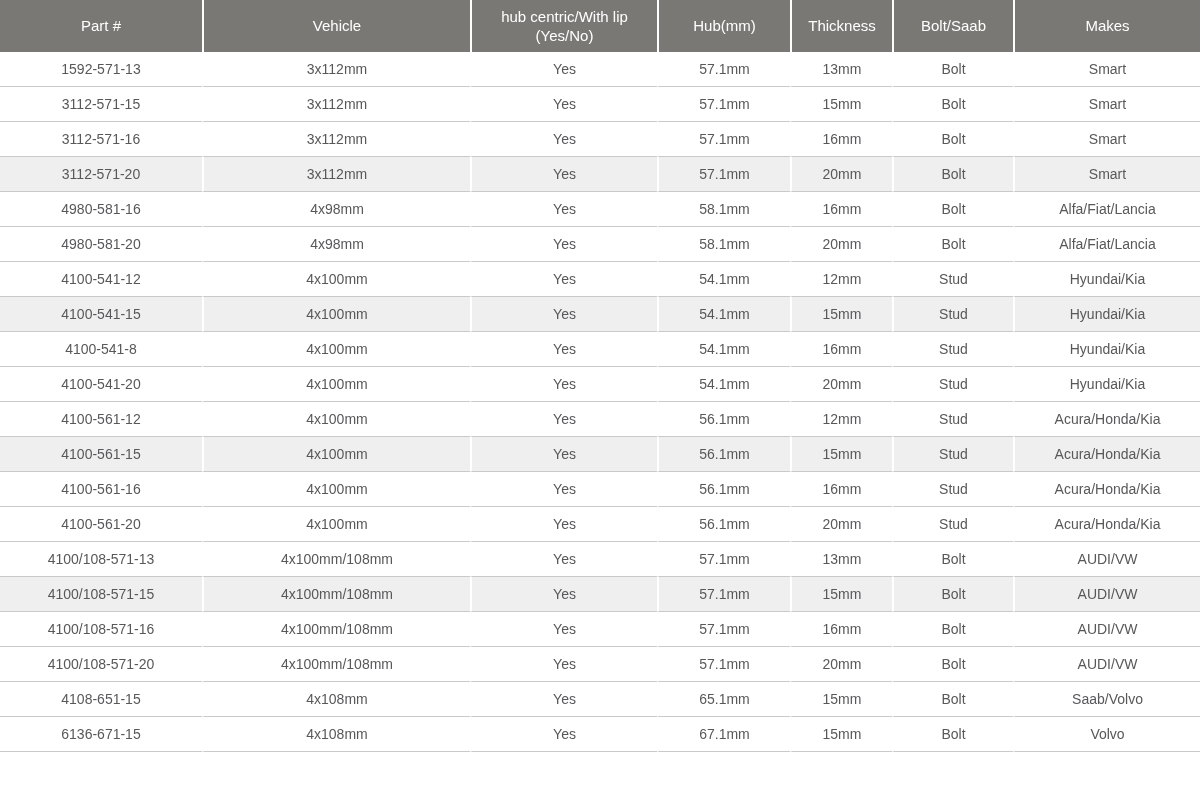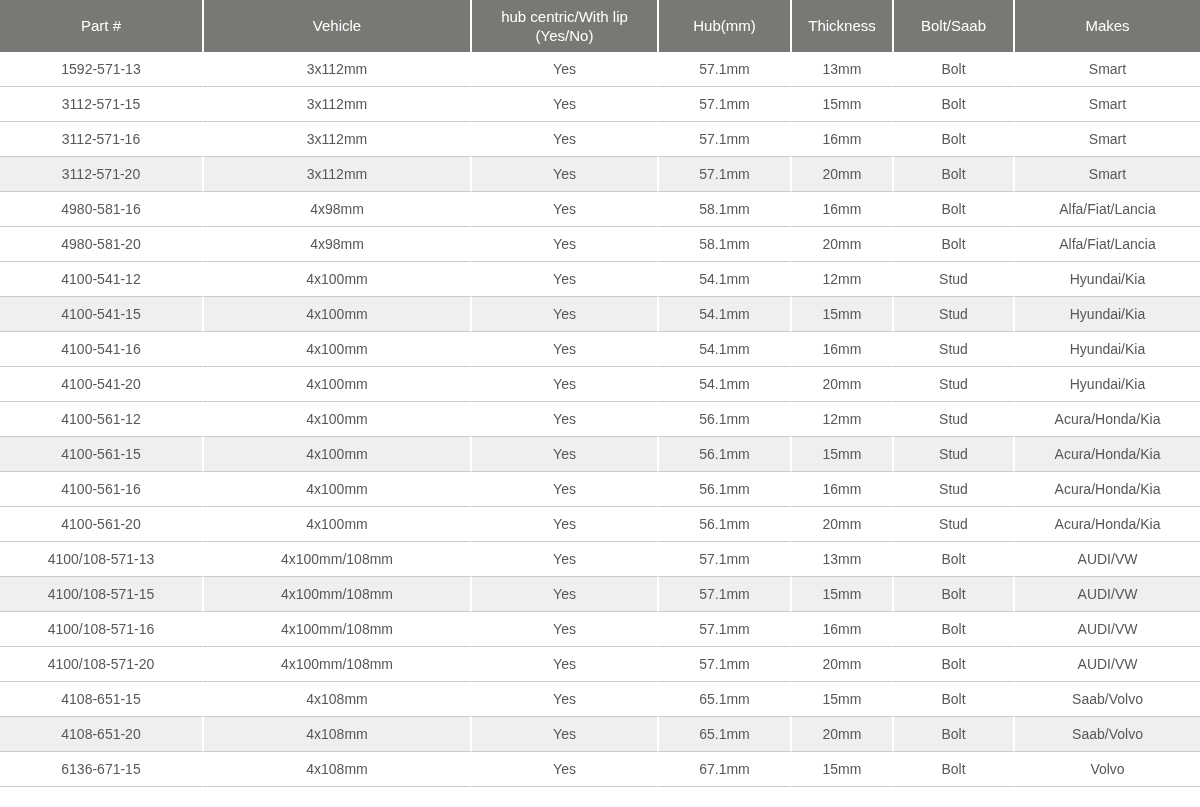--- a/index.html
+++ b/index.html
@@ -150,21 +150,21 @@
       <tr class="shaded">
         <td>4100-541-15</td>
         <td>4x100mm</td>
         <td>Yes</td>
         <td>54.1mm</td>
         <td>15mm</td>
         <td>Stud</td>
         <td>Hyundai/Kia</td>
       </tr>
       <tr>
-        <td>4100-541-16</td>
+        <td>4100-541-8</td>
         <td>4x100mm</td>
         <td>Yes</td>
         <td>54.1mm</td>
         <td>16mm</td>
         <td>Stud</td>
         <td>Hyundai/Kia</td>
       </tr>
       <tr>
         <td>4100-541-20</td>
         <td>4x100mm</td>
@@ -245,29 +245,20 @@
         <td>20mm</td>
         <td>Bolt</td>
         <td>AUDI/VW</td>
       </tr>
       <tr>
         <td>4108-651-15</td>
         <td>4x108mm</td>
         <td>Yes</td>
         <td>65.1mm</td>
         <td>15mm</td>
-        <td>Bolt</td>
-        <td>Saab/Volvo</td>
-      </tr>
-      <tr class="shaded">
-        <td>4108-651-20</td>
-        <td>4x108mm</td>
-        <td>Yes</td>
-        <td>65.1mm</td>
-        <td>20mm</td>
         <td>Bolt</td>
         <td>Saab/Volvo</td>
       </tr>
       <tr>
         <td>6136-671-15</td>
         <td>4x108mm</td>
         <td>Yes</td>
         <td>67.1mm</td>
         <td>15mm</td>
         <td>Bolt</td>

